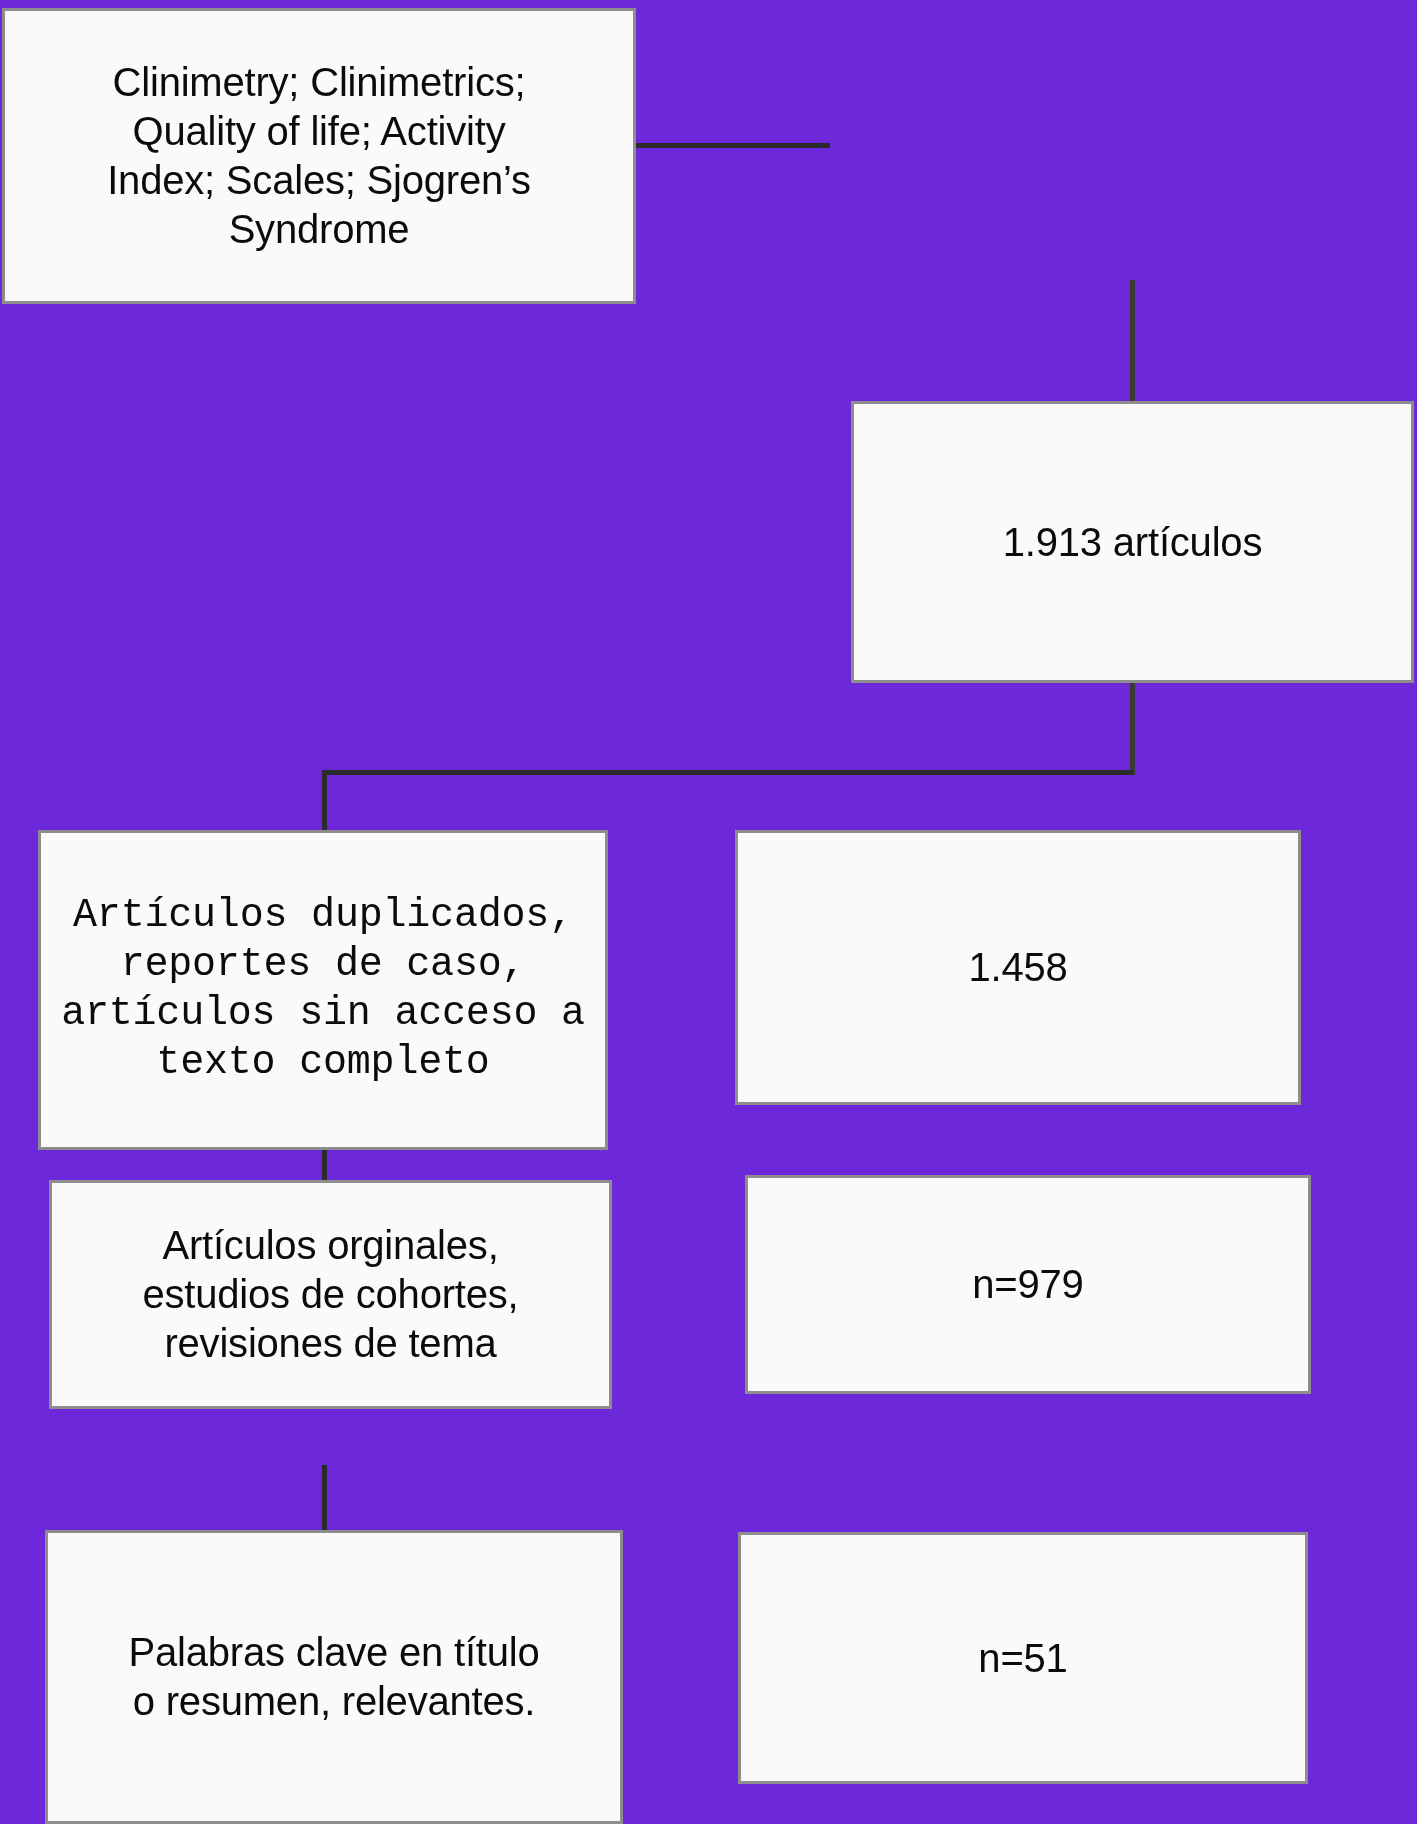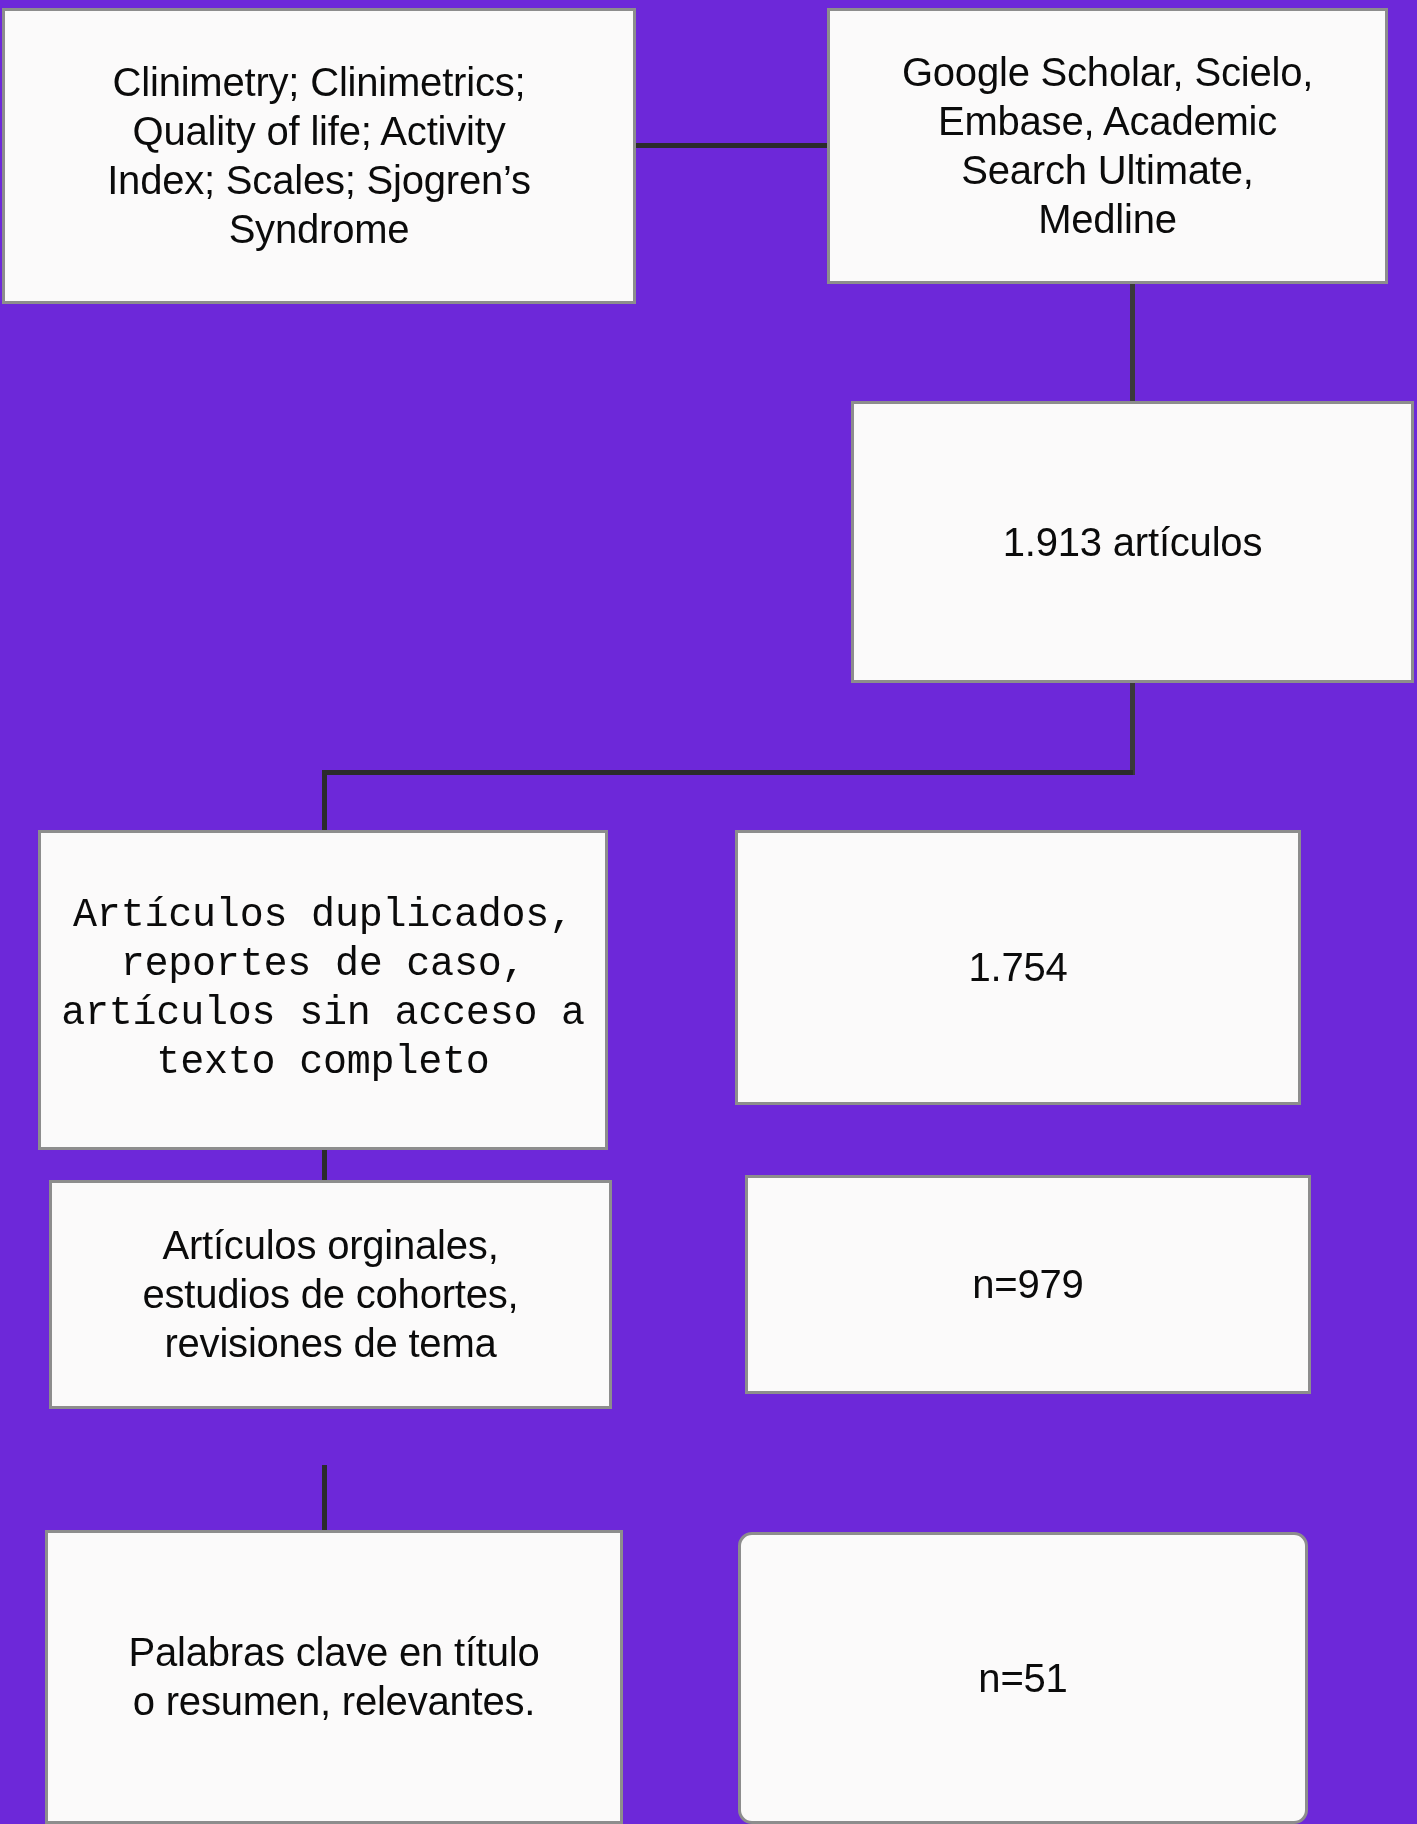--- a/index.html
+++ b/index.html
@@ -69,54 +69,48 @@
 
   <div class="conn-v" style="left:322px; top:1465px; height:66px;"></div>
 
   <div class="node" style="left:2px; top:8px; width:634px; height:296px;">
     <span class="label">Clinimetry; Clinimetrics;
 Quality of life; Activity
 Index; Scales; Sjogren’s
 Syndrome</span>
   </div>
 
-  <div class="node" style="left:827px; top:8px; width:561px; height:276px;">
-    <span class="label">Google Scholar, Scielo,
-Embase, Academic
-Search Ultimate,
-Medline</span>
-  </div>
 
   <div class="node" style="left:851px; top:401px; width:563px; height:282px;">
     <span class="label">1.913 artículos</span>
   </div>
 
   <div class="node" style="left:38px; top:830px; width:570px; height:320px;font-family:Liberation Mono, monospace;">
     <span class="label">Artículos duplicados,
 reportes de caso,
 artículos sin acceso a
 texto completo</span>
   </div>
 
   <div class="node" style="left:735px; top:830px; width:566px; height:275px;">
-    <span class="label">1.754</span>
+    <span class="label">1.458</span>
   </div>
 
   <div class="node" style="left:49px; top:1180px; width:563px; height:229px;">
     <span class="label">Artículos orginales,
 estudios de cohortes,
 revisiones de tema</span>
   </div>
 
   <div class="node" style="left:745px; top:1175px; width:566px; height:219px;">
     <span class="label">n=979</span>
   </div>
 
   <div class="node" style="left:45px; top:1530px; width:578px; height:294px;">
     <span class="label">Palabras clave en título
 o resumen, relevantes.</span>
   </div>
 
-  <div class="node" style="left:738px; top:1532px; width:570px; height:292px;border-radius:14px;">
+  <div class="node" style="left:738px; top:1532px; width:570px; height:252px;">
     <span class="label">n=51</span>
   </div>
 
 </div>
 
 </body></html>

